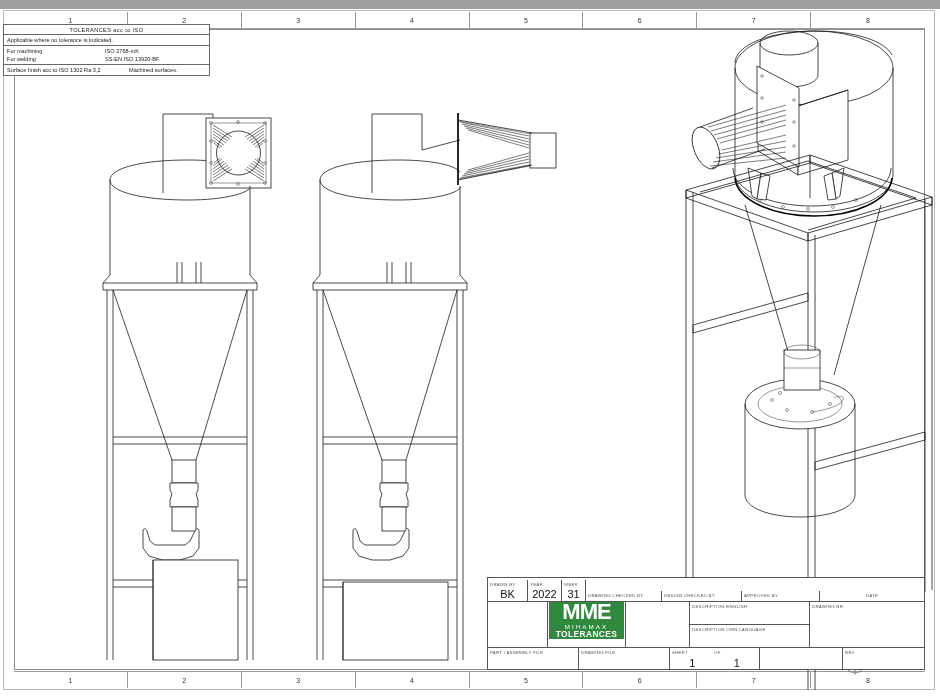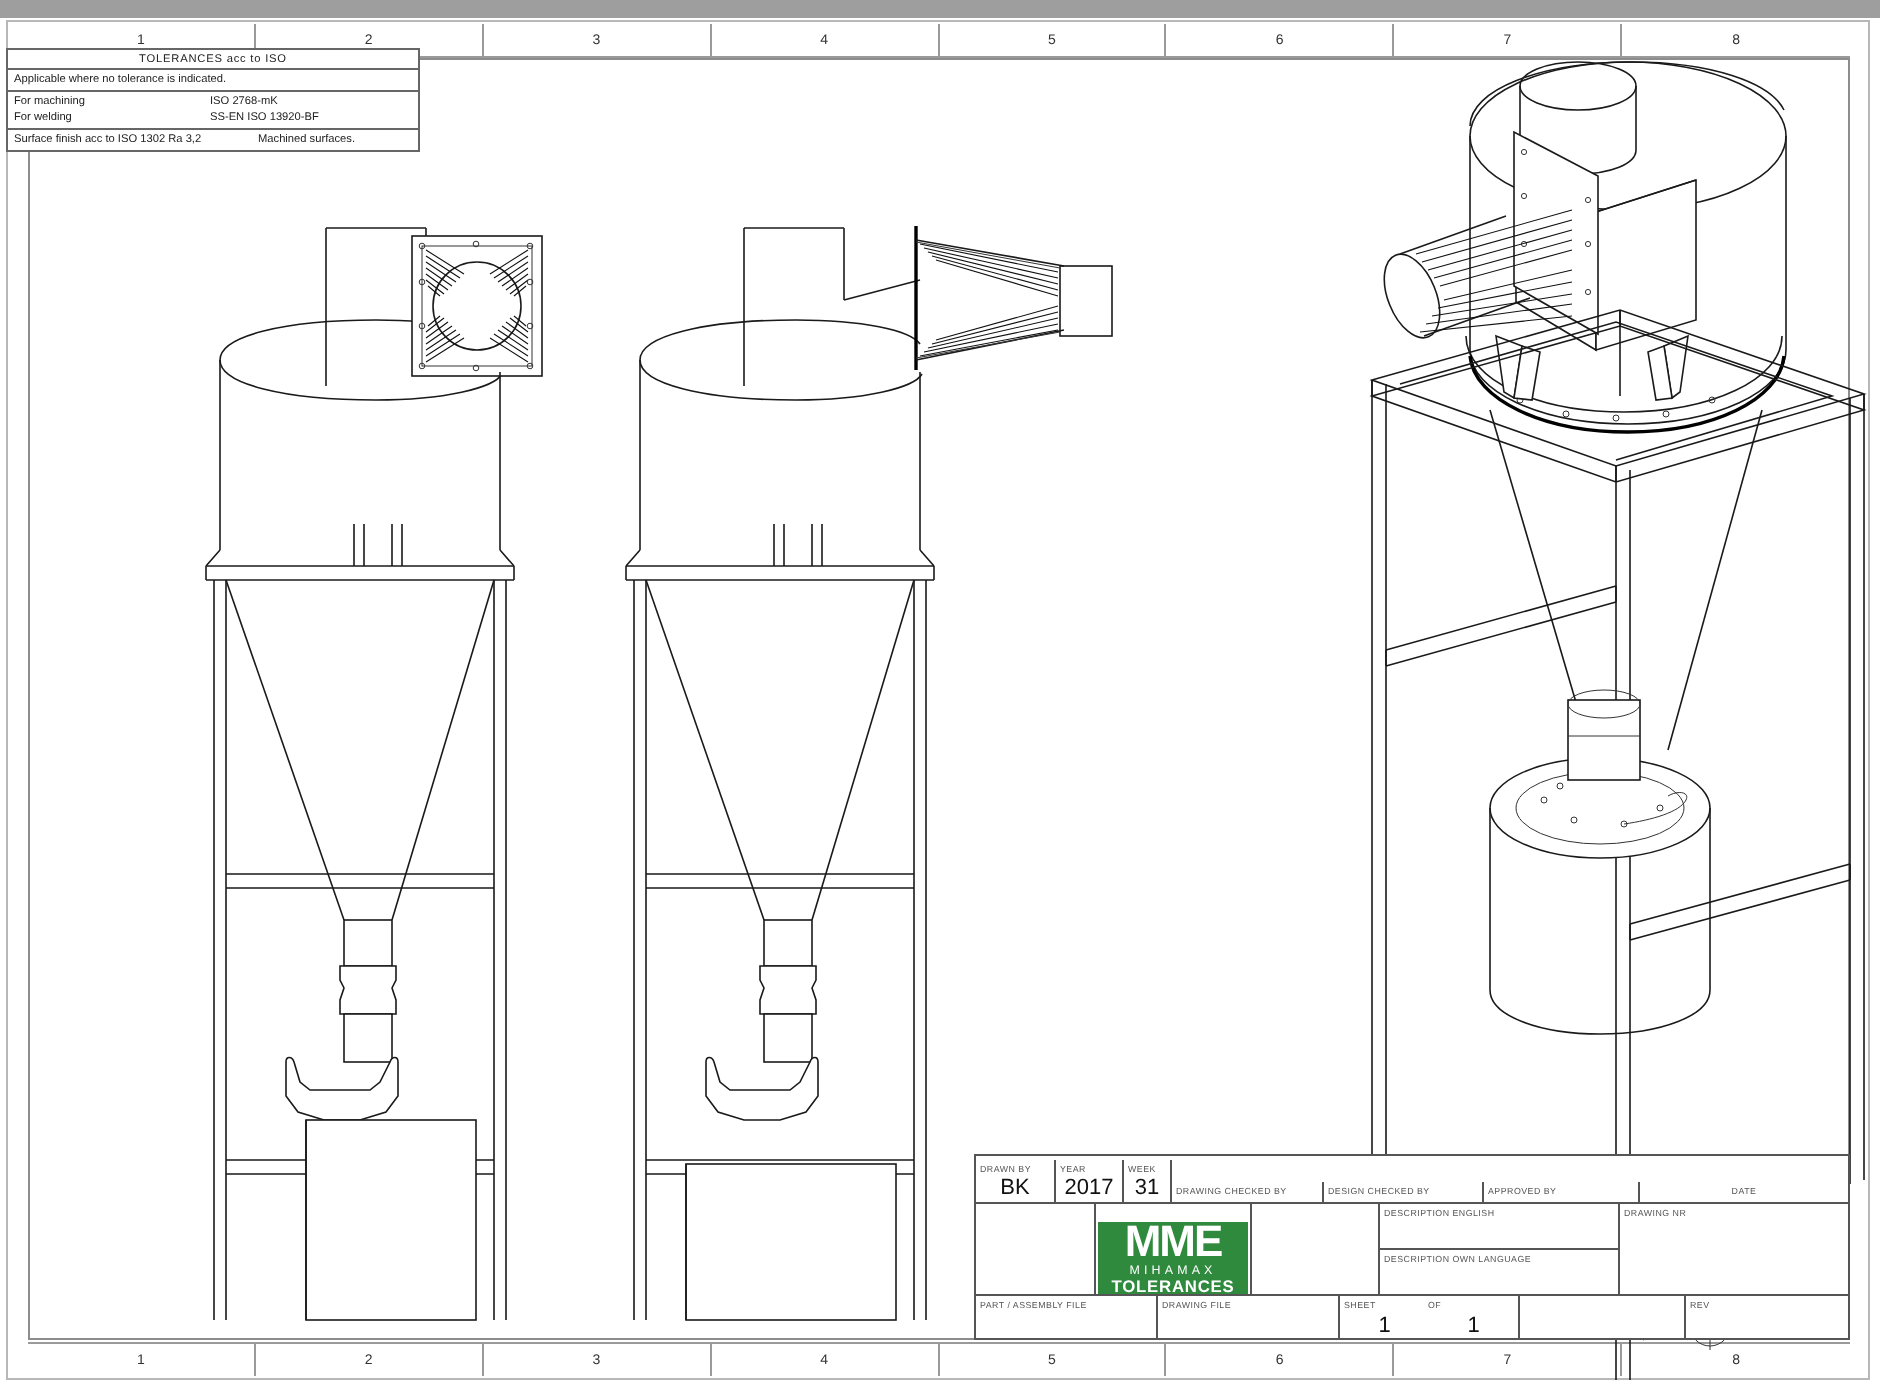--- a/index.html
+++ b/index.html
@@ -48,21 +48,21 @@
         padding:1.5px 2px;overflow:hidden;}
   .tb-c:last-child{border-right:none;}
   .tb-lab{font-size:4.4px;color:#555;letter-spacing:.25px;white-space:nowrap;}
   .tb-val{font-size:11px;color:#111;text-align:center;line-height:1;margin-top:2px;}
   .tb-val.l{text-align:left;padding-left:4px;}
 
   .r1{height:25px;align-items:flex-end;}
   .r2{height:47px;}
   .r3{height:21px;}
 
-  .logo-cell{display:flex;align-items:flex-end;justify-content:center;padding:0;}
+  .logo-cell{display:flex;align-items:flex-start;justify-content:center;padding:0;}
   .logo{width:75px;background:#2f8a3e;display:flex;flex-direction:column;
         align-items:center;justify-content:center;color:#fff;}
   .logo .mme{font-weight:bold;font-size:22px;letter-spacing:-1px;line-height:.9;
              font-family:"Liberation Sans",sans-serif;}
   .logo .nm1{font-size:6.2px;letter-spacing:2.1px;margin-top:1px;}
   .logo .nm2{font-size:8.4px;font-weight:bold;letter-spacing:.4px;line-height:1;}
 
   .desc-stack{display:flex;flex-direction:column;}
   .desc-stack .d{flex:1;border-bottom:1px solid #555;padding:1.5px 2px;box-sizing:border-box;}
   .desc-stack .d:last-child{border-bottom:none;}
@@ -339,21 +339,21 @@
 
   <div class="tb">
 
     <div class="tb-row r1">
       <div class="tb-c" style="width:40px">
         <div class="tb-lab">DRAWN BY</div>
         <div class="tb-val">BK</div>
       </div>
       <div class="tb-c" style="width:34px">
         <div class="tb-lab">YEAR</div>
-        <div class="tb-val">2017</div>
+        <div class="tb-val">2022</div>
       </div>
       <div class="tb-c" style="width:24px">
         <div class="tb-lab">WEEK</div>
         <div class="tb-val">31</div>
       </div>
       <div class="tb-c" style="width:76px">
         <div class="tb-lab">DRAWING CHECKED BY</div>
         <div class="tb-val l"></div>
       </div>
       <div class="tb-c" style="width:80px">

